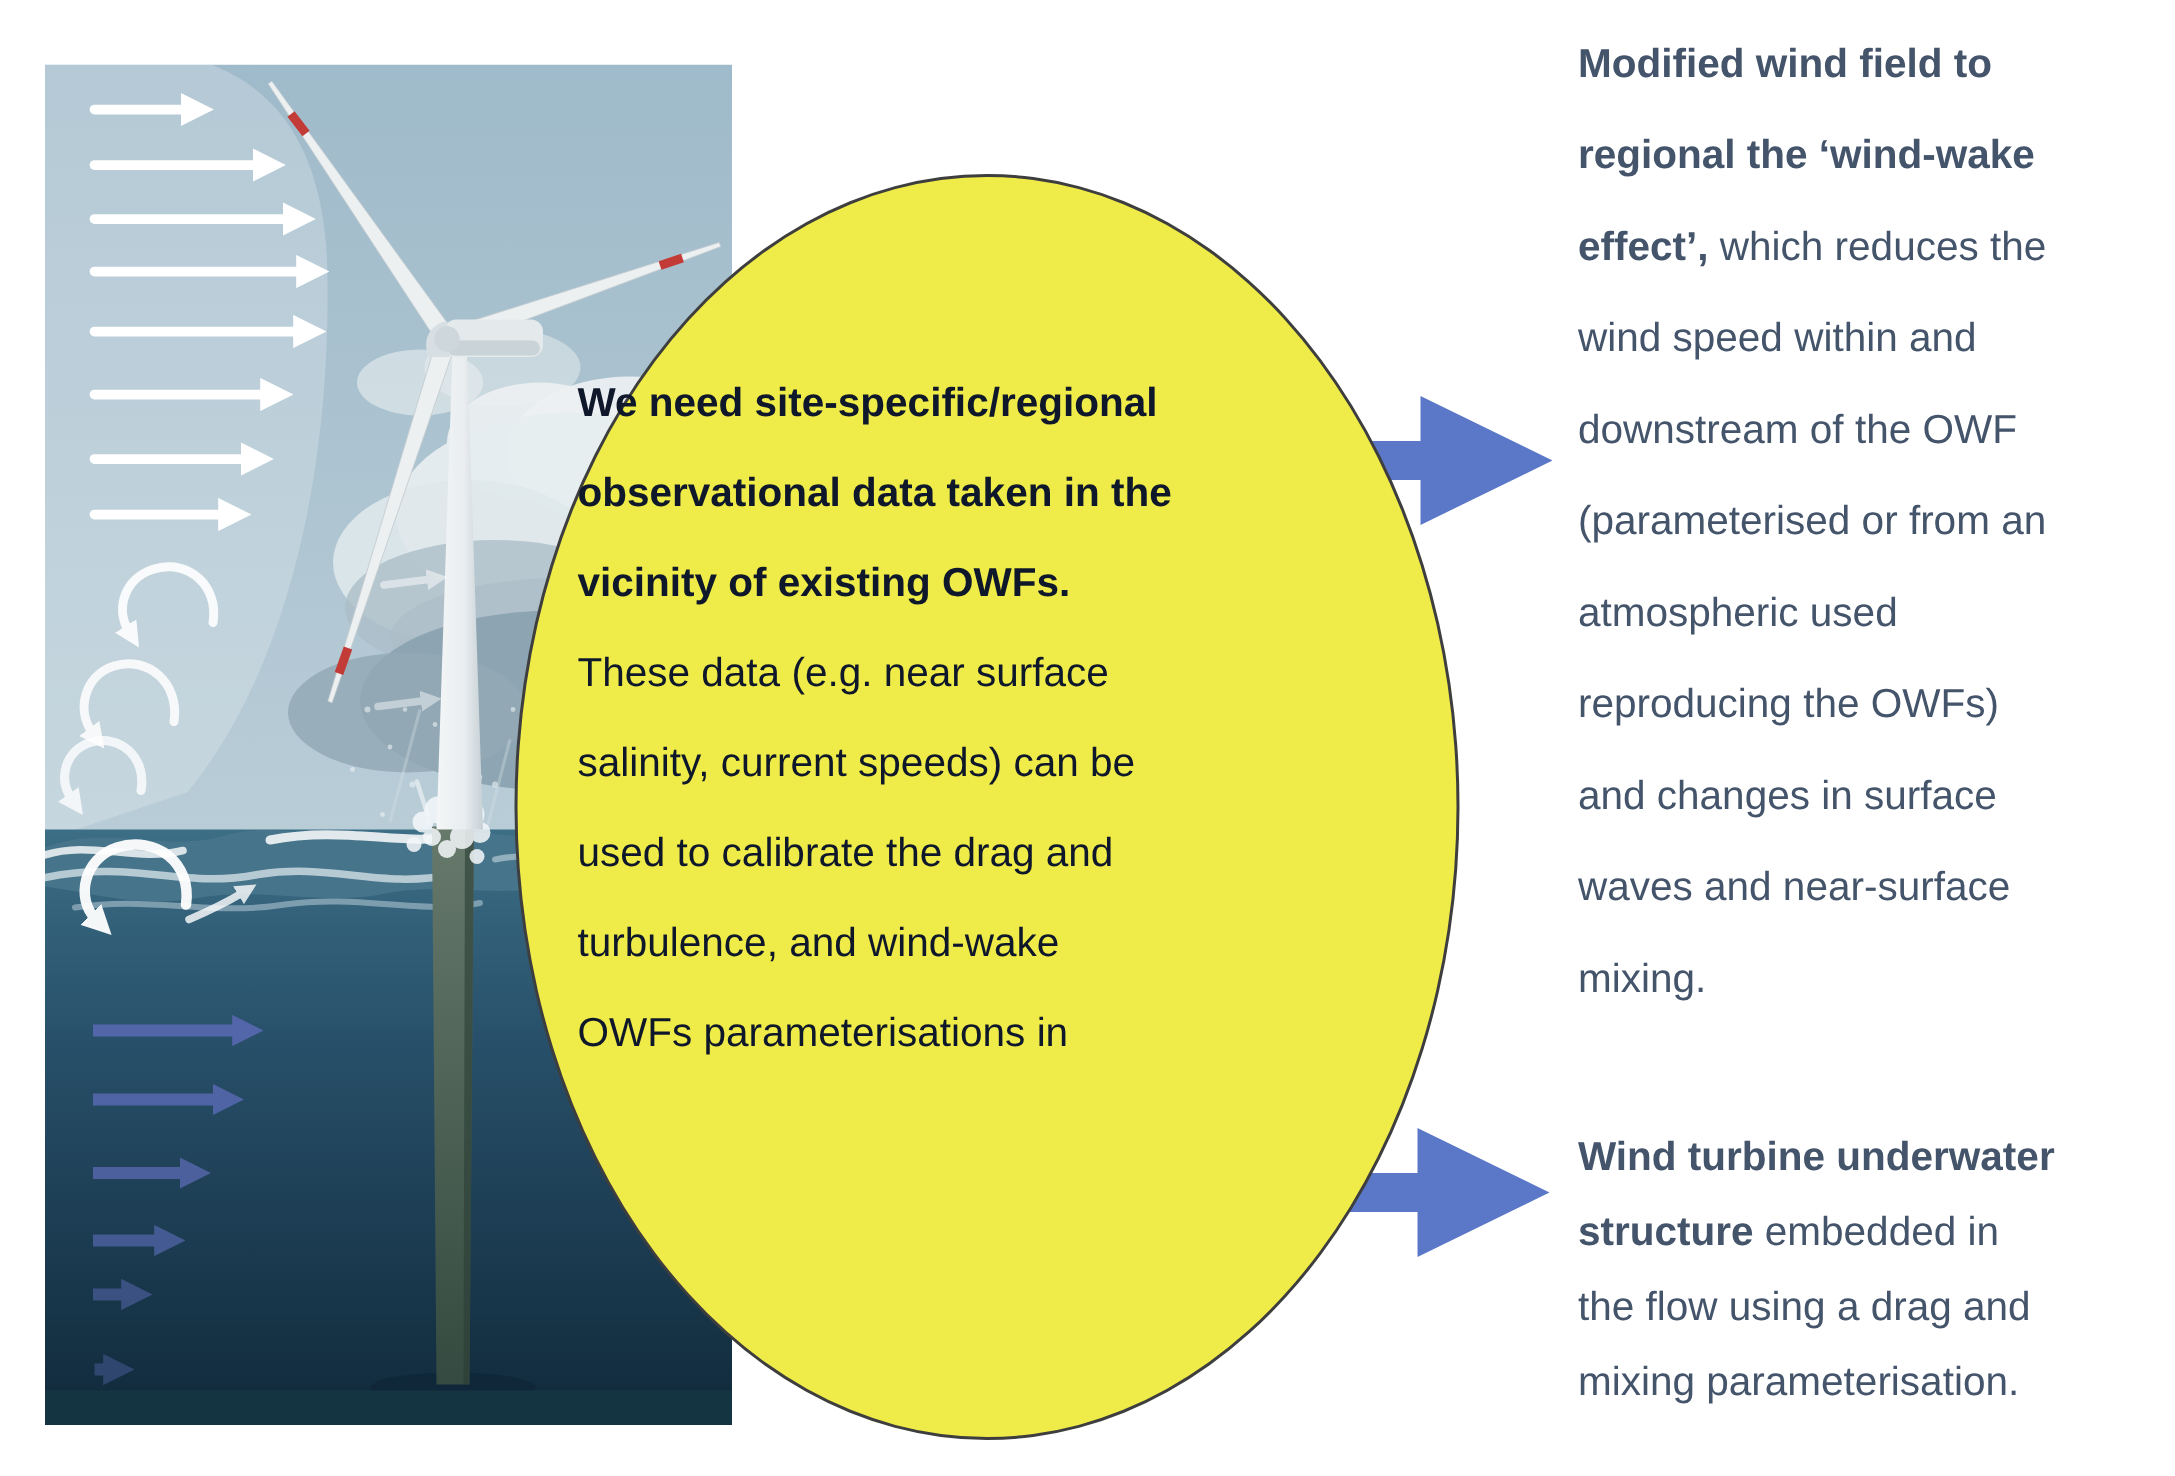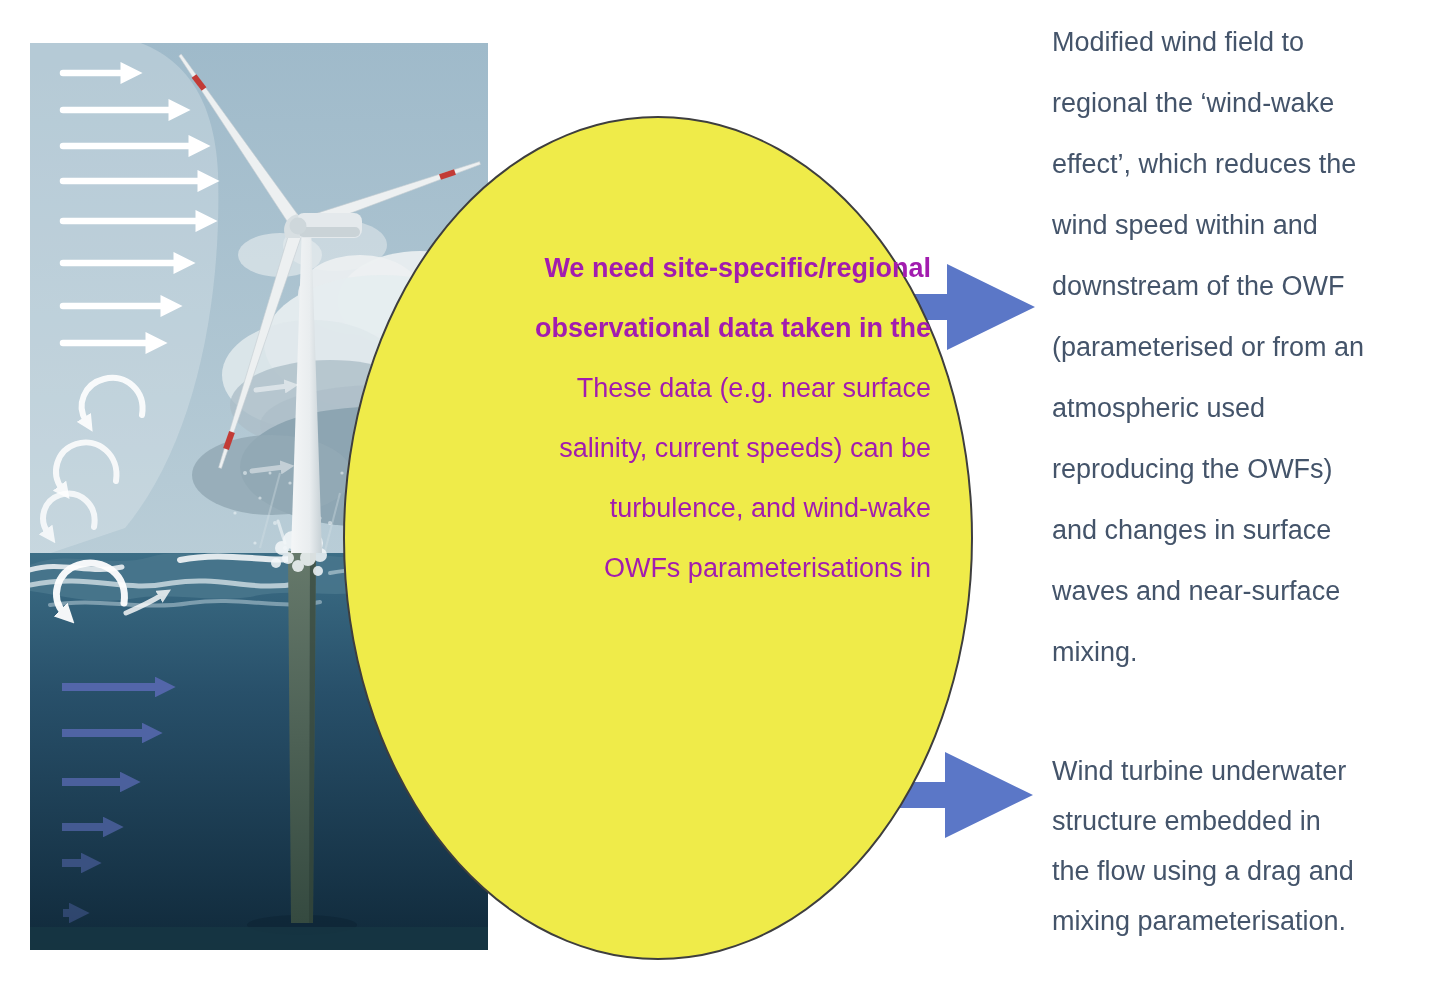--- a/index.html
+++ b/index.html
@@ -20,32 +20,32 @@
   .big-ellipse{
     position:absolute;left:343px;top:116px;width:630px;height:844px;
     background:var(--ellipse-fill);
     border:2.5px solid var(--ellipse-border);
     border-radius:50%;
     box-sizing:border-box;
     z-index:3;
   }
   .ellipse-text{
     position:absolute;left:40px;right:40px;top:120px;
-    text-align:right;color:#a21caf;
+    text-align:left;color:#0f172a;
   }
   .eline{font-size:27px;line-height:60px;white-space:nowrap;}
   .eline.b{font-weight:700;}
   .right-col{
     position:absolute;left:1052px;width:400px;color:var(--ink);z-index:2;
   }
   #para-top{top:12px;}
   #para-top .rline{font-size:27px;line-height:61px;white-space:nowrap;}
   #para-bottom{top:746px;}
   #para-bottom .rline{font-size:27px;line-height:50px;white-space:nowrap;}
-  .right-col .b{font-weight:400;}
+  .right-col .b{font-weight:700;}
 </style>
 </head>
 <body>
 
 <div class="canvas">
 
   <svg class="illustration" viewBox="0 0 458 907" preserveAspectRatio="none">
     <defs>
       <linearGradient id="skyG" x1="0" y1="0" x2="0" y2="1">
         <stop offset="0" stop-color="#9FBACA"></stop>
@@ -236,22 +236,24 @@
     <polygon points="0,30 52,30 52,0 140,43 52,86 52,56 0,56" fill="#5B77C7"></polygon>
   </svg>
   <svg id="flow-arrow-bottom" class="flow-arrow" viewBox="0 0 140 86">
     <polygon points="0,30 52,30 52,0 140,43 52,86 52,56 0,56" fill="#5B77C7"></polygon>
   </svg>
 
   <div class="big-ellipse">
     <div class="ellipse-text" id="ellipse-lines">
         <div class="eline b">We need site-specific/regional</div>
         <div class="eline b">observational data taken in the</div>
+        <div class="eline b">vicinity of existing OWFs.</div>
         <div class="eline">These data (e.g. near surface</div>
         <div class="eline">salinity, current speeds) can be</div>
+        <div class="eline">used to calibrate the drag and</div>
         <div class="eline">turbulence, and wind-wake</div>
         <div class="eline">OWFs parameterisations in</div>
       </div>
   </div>
 
   <div class="right-col" id="para-top">
       <div class="rline"><span class="b">Modified wind field to</span></div>
       <div class="rline"><span class="b">regional the ‘wind-wake</span></div>
       <div class="rline"><span class="b">effect’,</span><span> which reduces the</span></div>
       <div class="rline"><span>wind speed within and</span></div>

